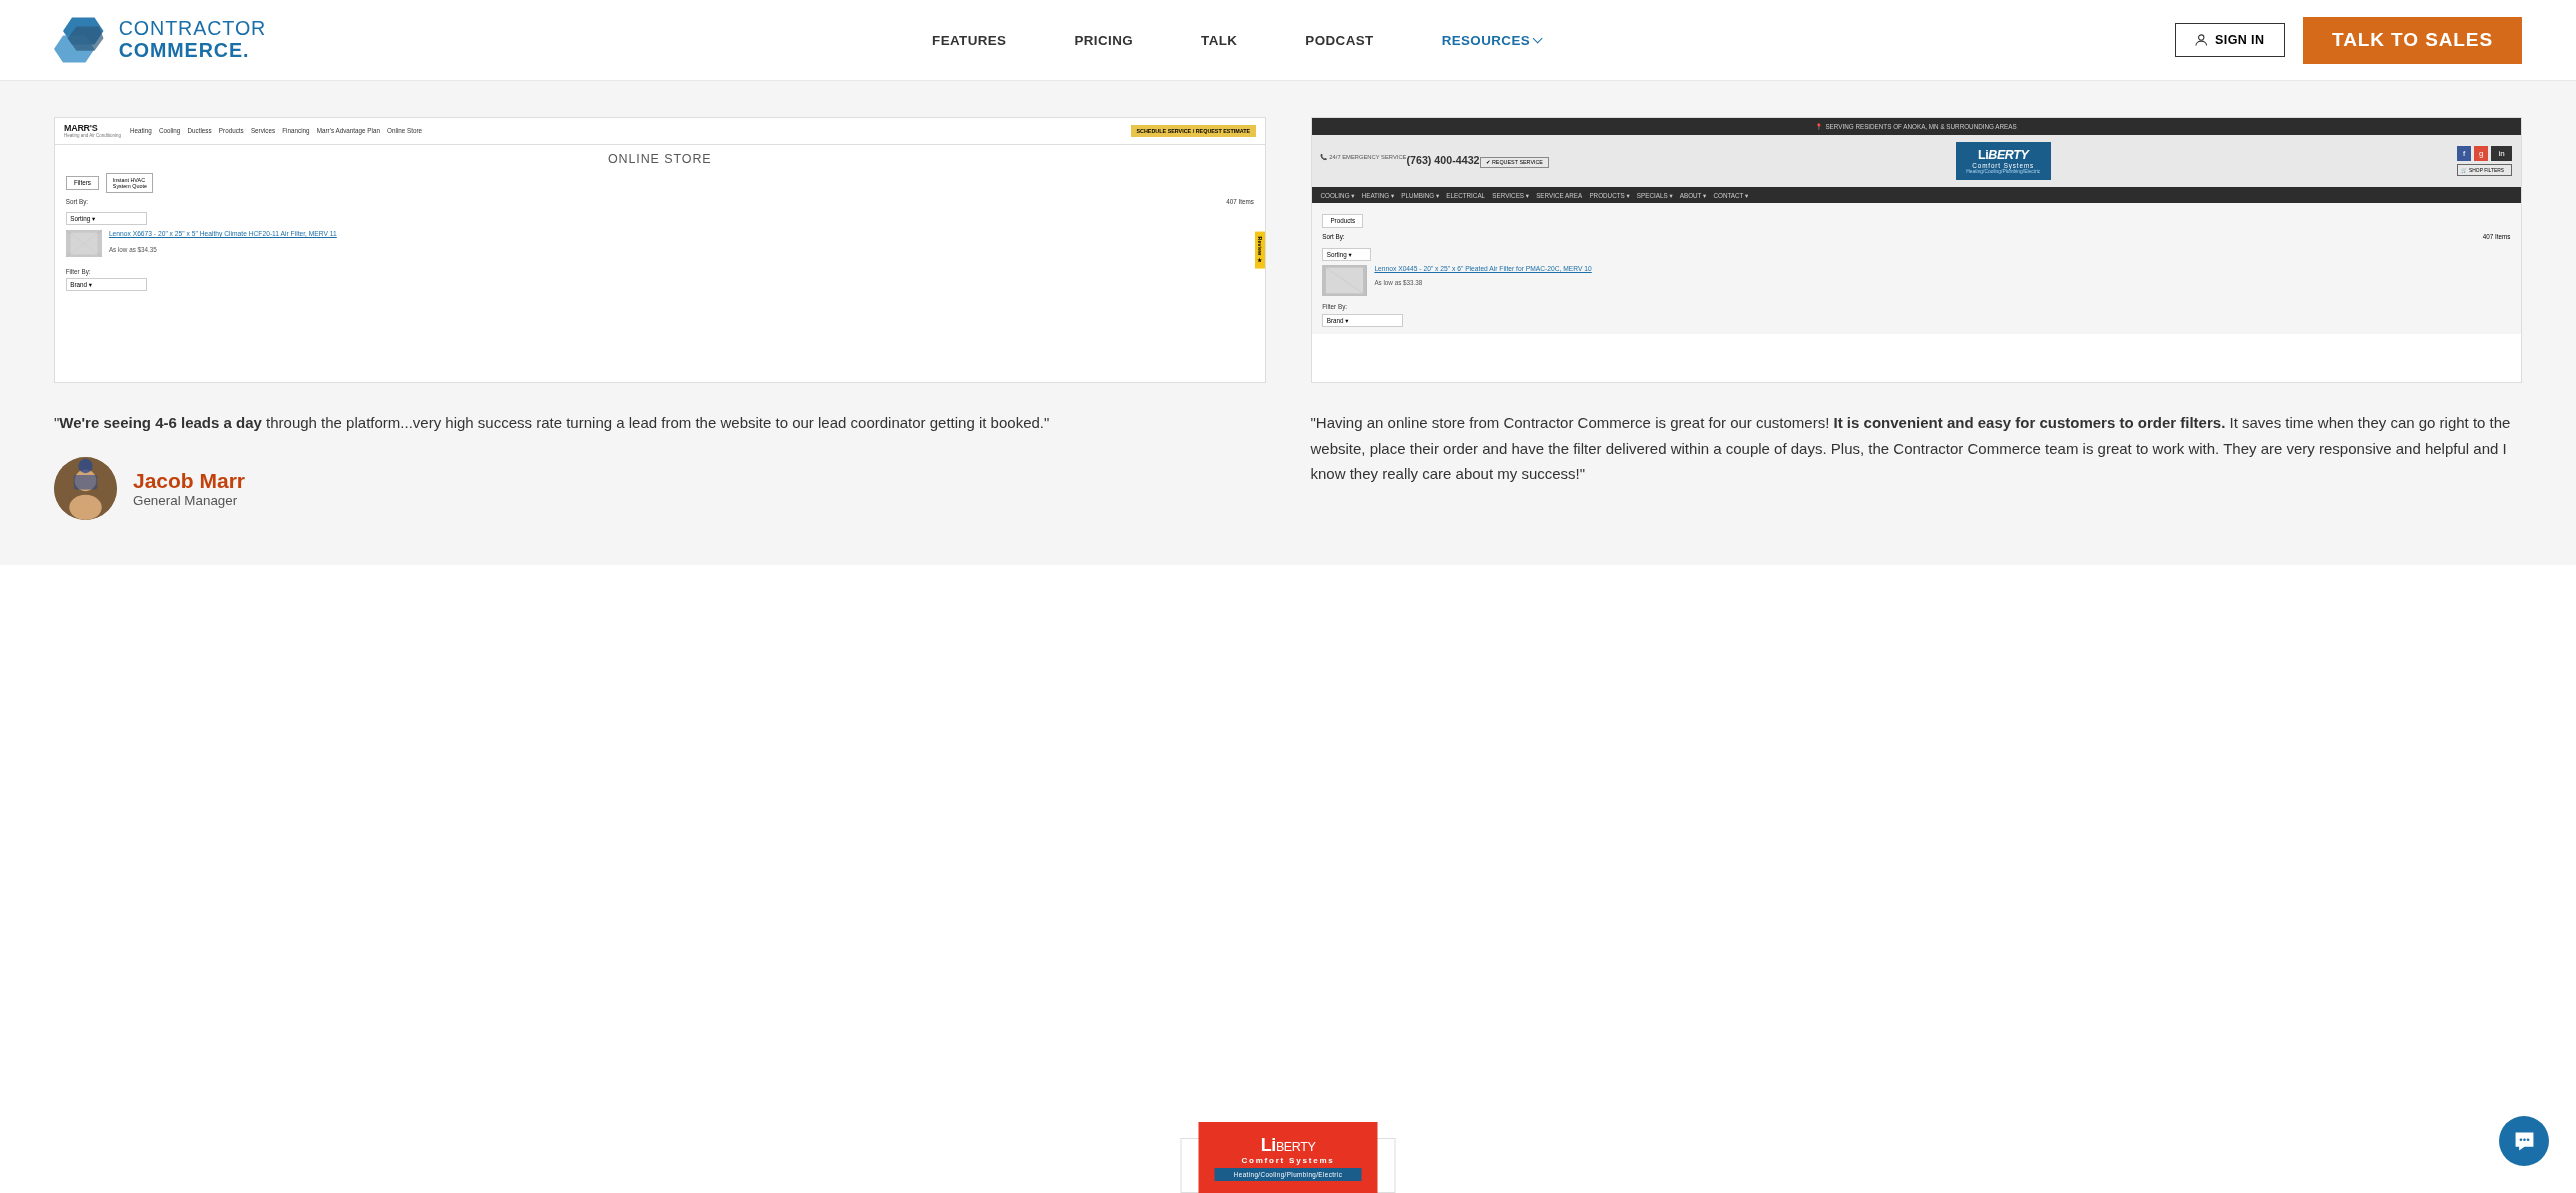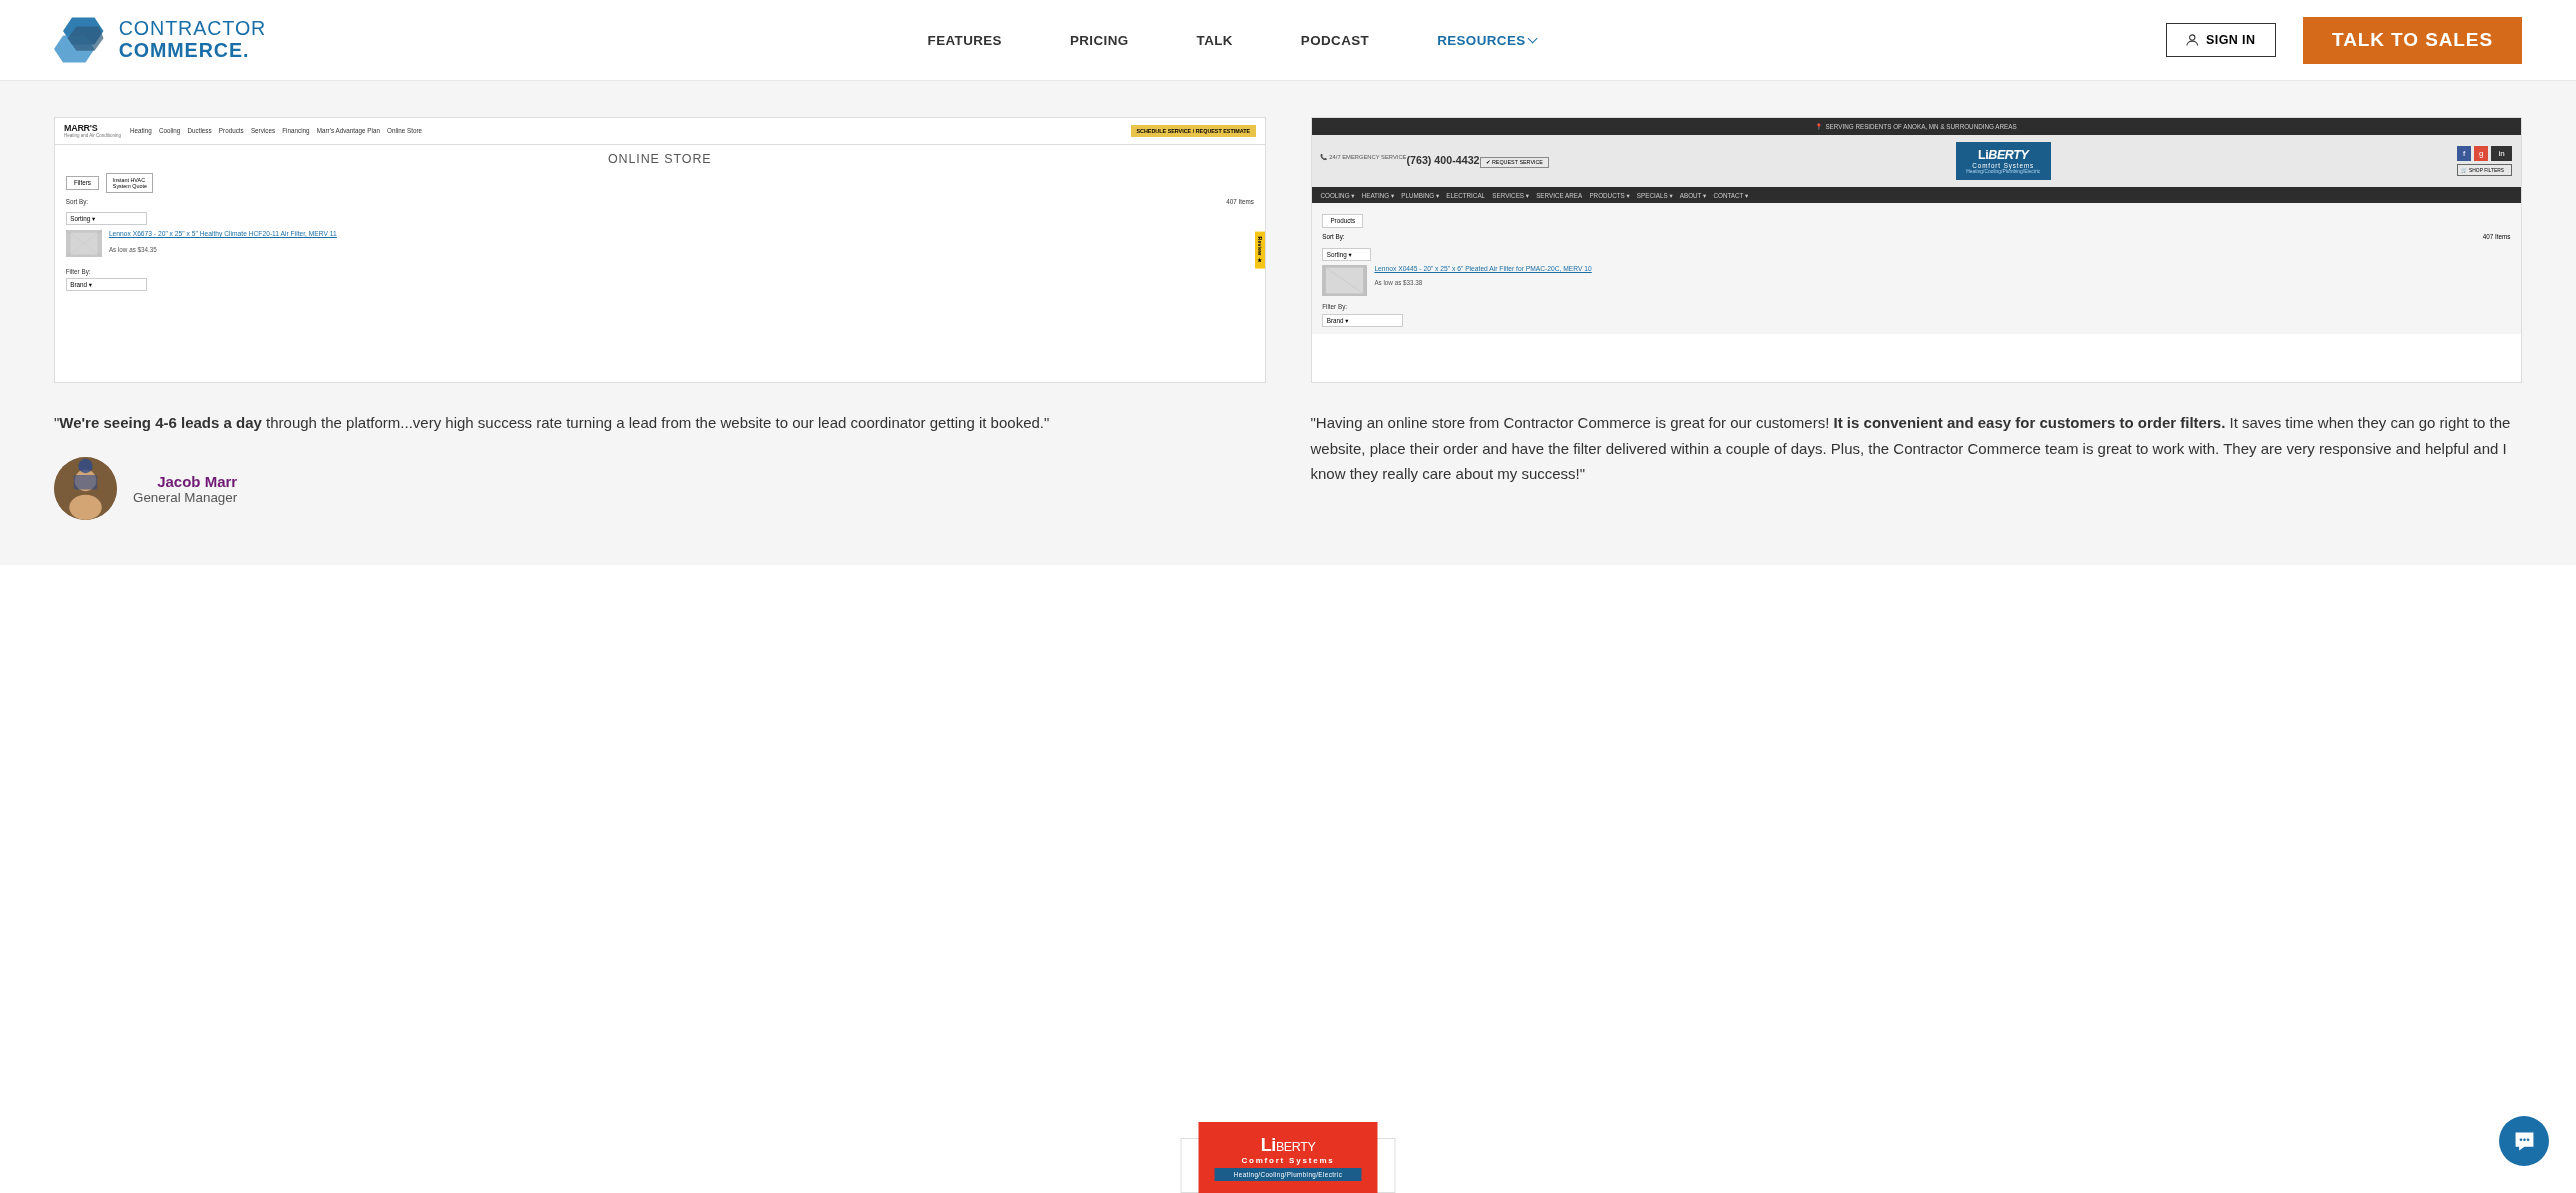--- a/index.html
+++ b/index.html
@@ -56,21 +56,21 @@
     }
     nav a.resources {
       color: #1a6fa8;
       display: flex;
       align-items: center;
       gap: 3.6px;
     }
     .header-right {
       display: flex;
       align-items: center;
-      gap: 27px;
+      gap: 18px;
     }
     .sign-in-btn {
       display: flex;
       align-items: center;
       gap: 7.2px;
       border: 1.8px solid #333;
       padding: 9px 19.7px;
       font-size: 12.5px;
       font-weight: 600;
       background: #fff;
@@ -444,23 +444,23 @@
       border-radius: 50%;
       overflow: hidden;
       flex-shrink: 0;
       background: #8a6a4a;
       display: flex;
       align-items: center;
       justify-content: center;
     }
     .author-info {}
     .author-name {
-      font-size: 15px;
+      font-size: 21px;
       font-weight: 700;
-      color: #701a75;
+      color: #c2410c;
       text-align: right;
     }
     .author-title {
       font-size: 13.4px;
       color: #555;
     }
 
     
     .chat-bubble {
       position: fixed;

